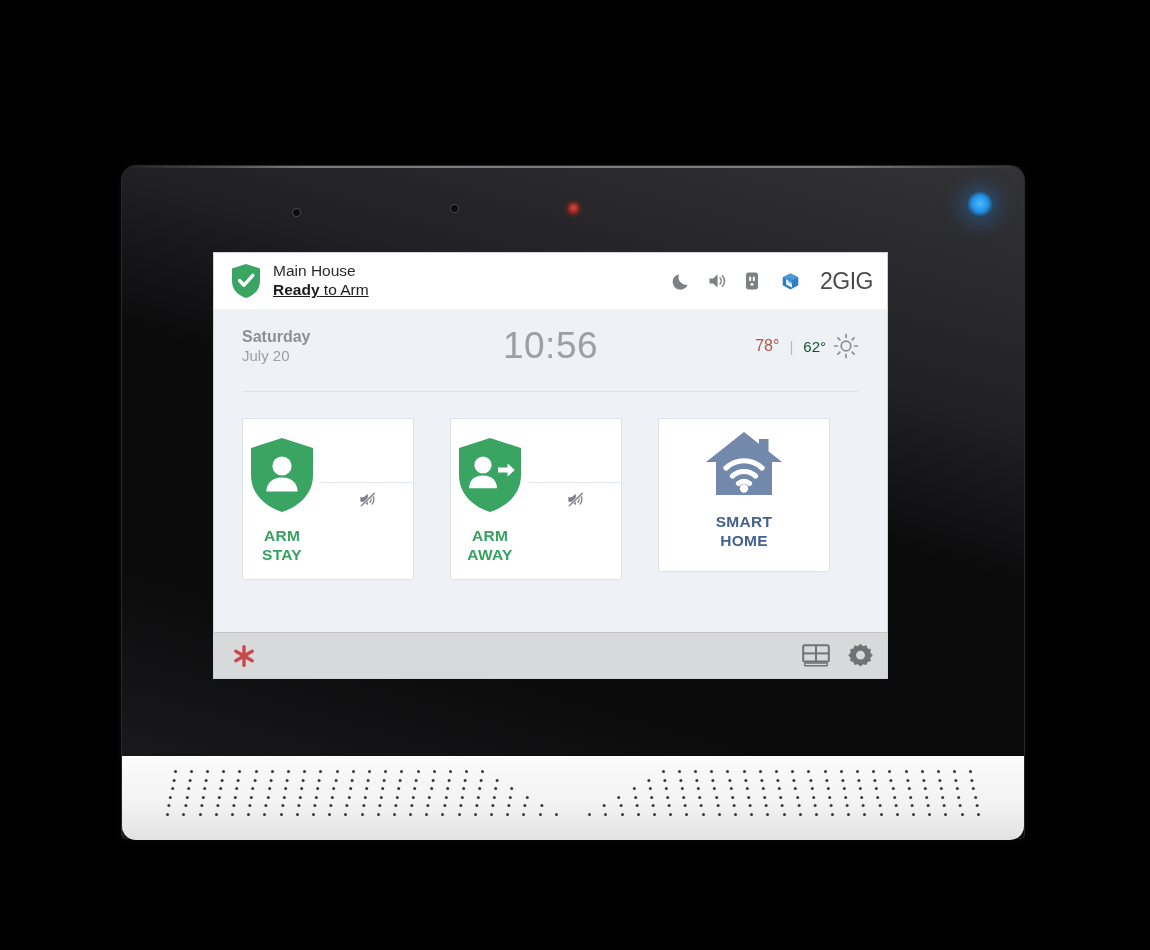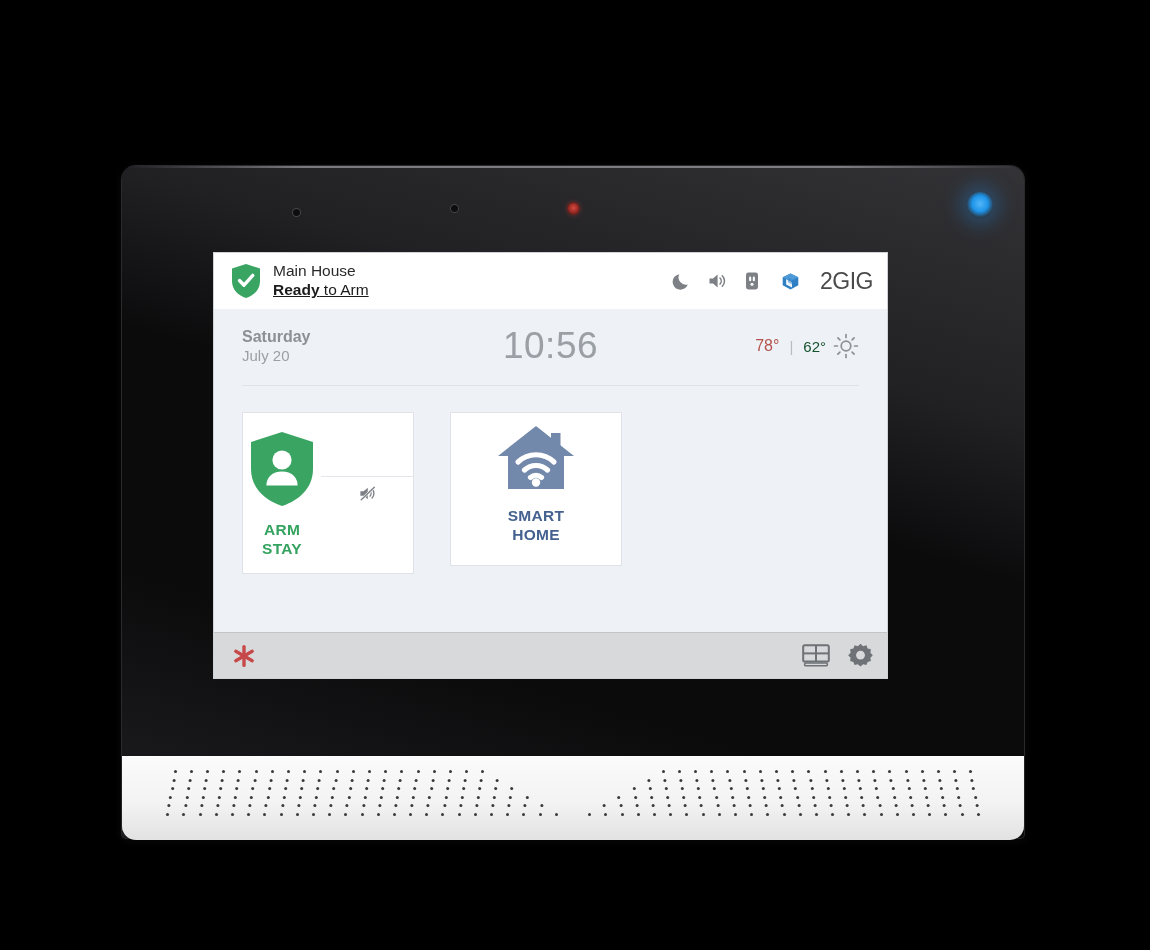--- a/index.html
+++ b/index.html
@@ -122,21 +122,21 @@
   }
 
   
   #info-bar {
     flex: 0 0 auto;
     padding: 16px 28px 0 28px;
   }
   #info-row {
     display: flex;
     align-items: center;
-    padding-bottom: 18px;
+    padding-bottom: 24px;
     border-bottom: 1px solid #dfe3e8;
   }
   #date-block { line-height: 1.25; width: 170px; }
   #day-name { font-size: 16px; font-weight: bold; color: #8c9096; }
   #date-text { font-size: 15px; color: #9aa0a6; }
   #clock {
     flex: 1;
     text-align: center;
     font-size: 37px;
     color: #9aa0a6;
@@ -352,20 +352,40 @@
           <svg class="mute-icon" viewBox="0 0 20 20">
             <path d="M2.5 7.6 H5.9 L10.3 4 V16 L5.9 12.4 H2.5 Z" fill="#7d8186"></path>
             <path d="M12.6 7.2 A4 4 0 0 1 12.6 12.8" stroke="#7d8186" stroke-width="1.4" fill="none" stroke-linecap="round"></path>
             <path d="M14.8 5.2 A6.9 6.9 0 0 1 14.8 14.8" stroke="#7d8186" stroke-width="1.4" fill="none" stroke-linecap="round"></path>
             <line x1="3.4" y1="16.6" x2="17.2" y2="3.4" stroke="#ffffff" stroke-width="2.6" stroke-linecap="round"></line>
             <line x1="3.4" y1="16.6" x2="17.2" y2="3.4" stroke="#7d8186" stroke-width="1.4" stroke-linecap="round"></line>
           </svg>
         </div>
       </div>
 
+      <div class="tile" id="tile-arm-away">
+        <div class="tile-body">
+          <svg class="tile-icon" width="66" height="76" viewBox="0 0 66 76">
+            <path d="M33 1 L64 11 V38 C64 57 50 69.5 33 75 C16 69.5 2 57 2 38 V11 Z" fill="#3aa563"></path>
+            <circle cx="26" cy="28" r="8.6" fill="#ffffff"></circle>
+            <path d="M26 38.4 C17.2 38.4 12 43.8 12 51.2 L40 51.2 C40 43.8 34.8 38.4 26 38.4 Z" fill="#ffffff"></path>
+            <path d="M41 30.6 H50.5 V26.4 L57.8 33 L50.5 39.6 V35.4 H41 Z" fill="#ffffff"></path>
+          </svg>
+          <div class="tile-label label-green">ARM AWAY</div>
+        </div>
+        <div class="tile-footer">
+          <svg class="mute-icon" viewBox="0 0 20 20">
+            <path d="M2.5 7.6 H5.9 L10.3 4 V16 L5.9 12.4 H2.5 Z" fill="#7d8186"></path>
+            <path d="M12.6 7.2 A4 4 0 0 1 12.6 12.8" stroke="#7d8186" stroke-width="1.4" fill="none" stroke-linecap="round"></path>
+            <path d="M14.8 5.2 A6.9 6.9 0 0 1 14.8 14.8" stroke="#7d8186" stroke-width="1.4" fill="none" stroke-linecap="round"></path>
+            <line x1="3.4" y1="16.6" x2="17.2" y2="3.4" stroke="#ffffff" stroke-width="2.6" stroke-linecap="round"></line>
+            <line x1="3.4" y1="16.6" x2="17.2" y2="3.4" stroke="#7d8186" stroke-width="1.4" stroke-linecap="round"></line>
+          </svg>
+        </div>
+      </div>
 
       <div class="tile" id="tile-smart-home">
         <div class="tile-body">
           <svg class="tile-icon" width="80" height="70" viewBox="0 0 80 70">
             <path d="M40 3 L78 33 H68 V66 H12 V33 H2 Z" fill="#7389ab"></path>
             <rect x="55" y="10" width="9.5" height="16" fill="#7389ab"></rect>
             <path d="M22 39 A26 26 0 0 1 58 39" stroke="#ffffff" stroke-width="5.2" fill="none" stroke-linecap="round"></path>
             <path d="M28.5 47 A17 17 0 0 1 51.5 47" stroke="#ffffff" stroke-width="5.2" fill="none" stroke-linecap="round"></path>
             <path d="M34.5 54.4 A8.5 8.5 0 0 1 45.5 54.4" stroke="#ffffff" stroke-width="5.2" fill="none" stroke-linecap="round"></path>
             <circle cx="40" cy="59.5" r="4.2" fill="#ffffff"></circle>

